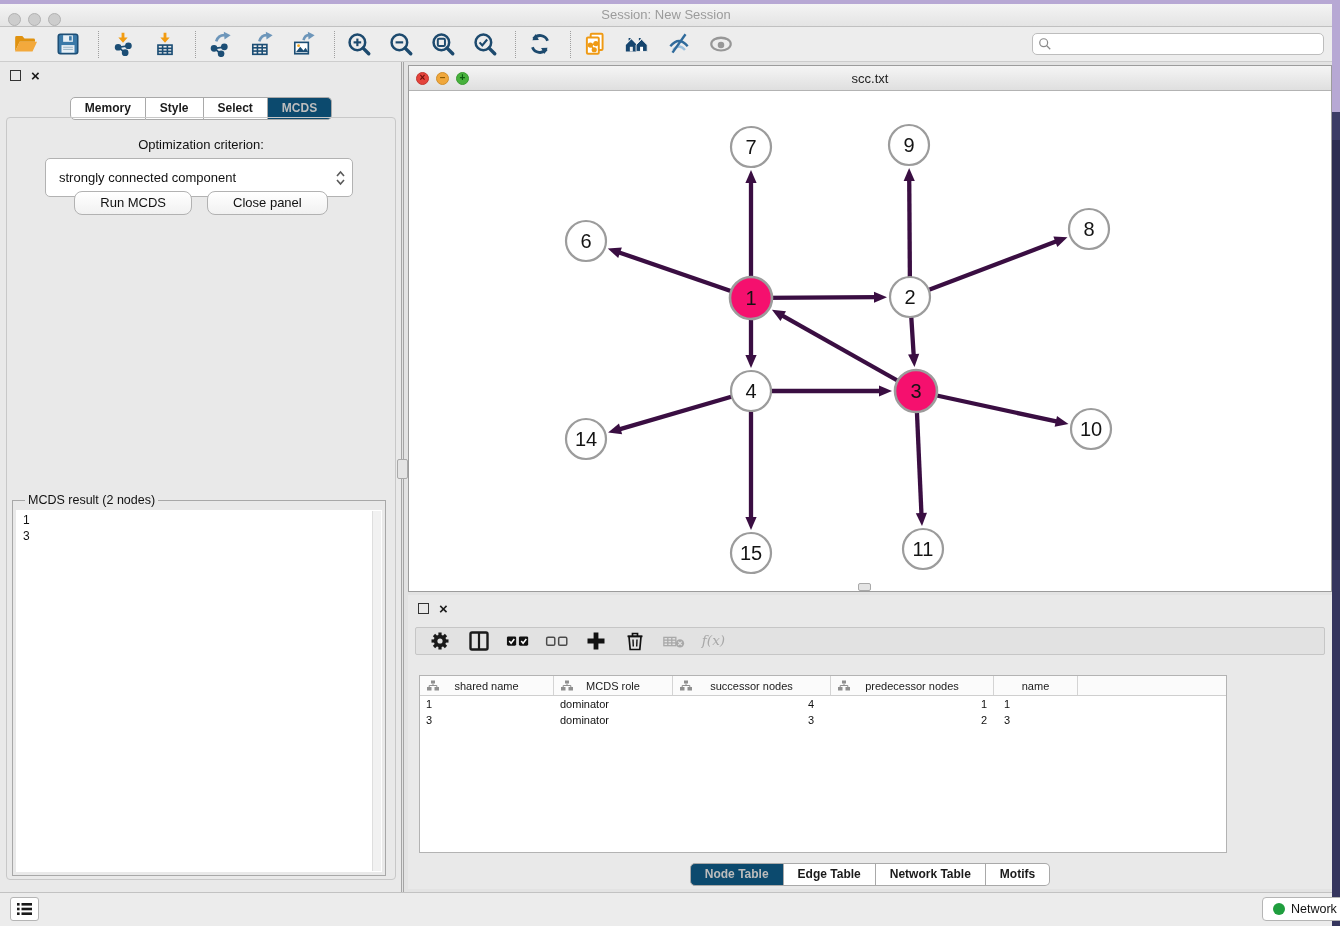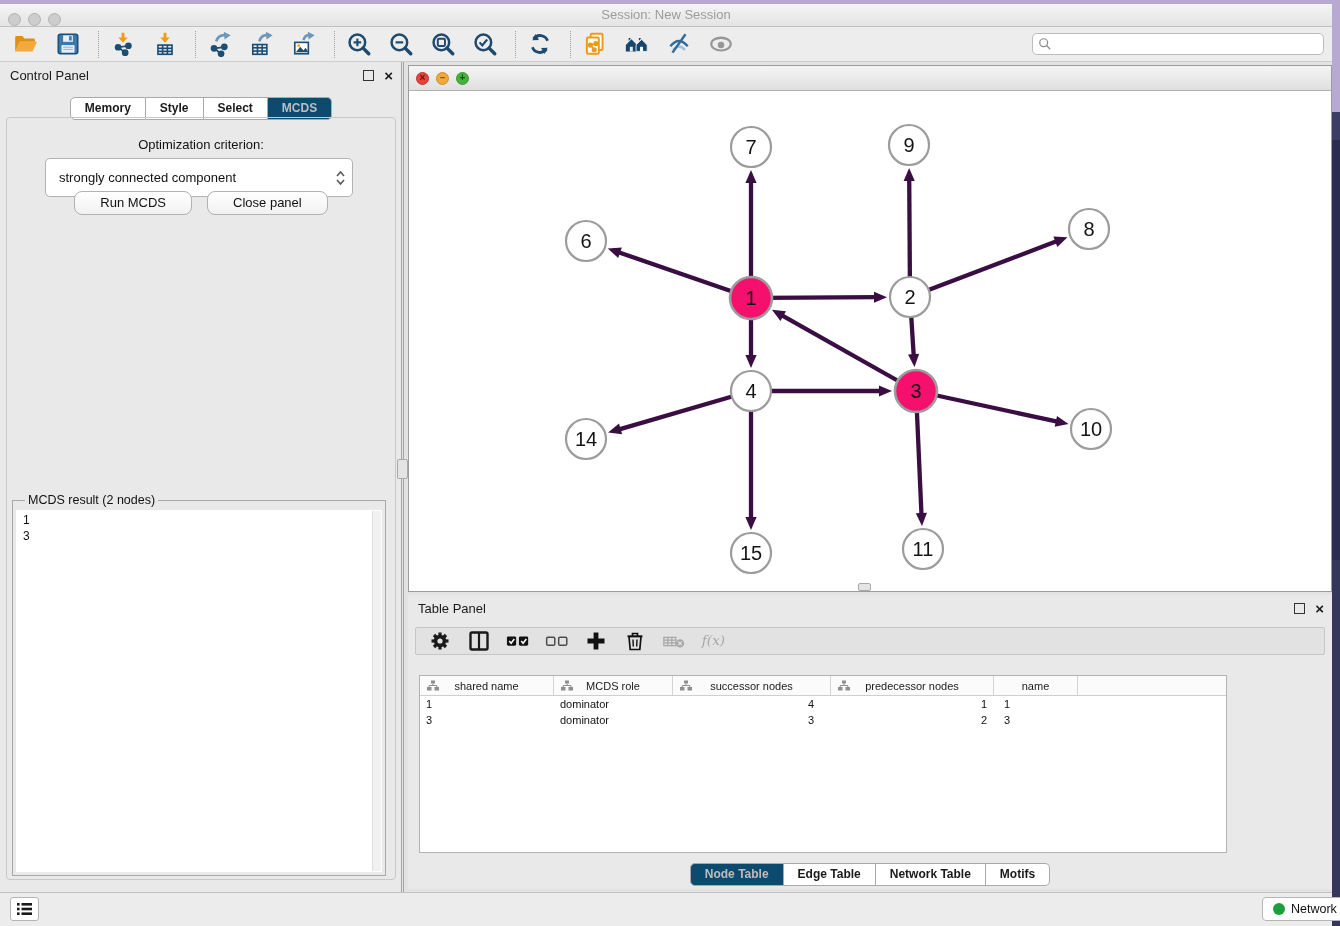--- a/index.html
+++ b/index.html
@@ -267,21 +267,20 @@
     <svg viewBox="0 0 16 16">
       <circle cx="6.5" cy="6.5" r="4.5" stroke="#8a8a8a" stroke-width="1.4" fill="none"></circle>
       <line x1="10" y1="10" x2="14" y2="14" stroke="#8a8a8a" stroke-width="1.4"></line>
       </svg>
     <input id="search-input" placeholder="" style="">
   </span>
 </div>
 
 <div class="abs" id="control-panel">
   <div class="panel-head">
-    <span class="ph-title">Control Panel</span>
     <span class="ph-float"></span>
     <span class="ph-close">×</span>
   </div>
 </div>
 <div class="abs segbar" id="cp-tabs">
     <span class="seg">Memory</span>
     <span class="seg">Style</span>
     <span class="seg">Select</span>
     <span class="seg dim">MCDS</span>
   </div>
@@ -304,20 +303,21 @@
     <div id="result-text">1
 3</div>
     <div id="result-scroll"></div>
   </div>
 </fieldset>
 <div class="abs" id="v-splitter"></div>
 <div class="abs grip" id="v-grip"></div>
 
 <div class="abs" id="net-window">
   <div id="net-titlebar">
+    <div class="title">scc.txt</div>
     <span class="tl2" id="tl-close">×</span>
     <span class="tl2" id="tl-min">–</span>
     <span class="tl2" id="tl-zoom">+</span>
   </div>
   <div id="net-canvas">
     <svg id="graph-svg" width="922" height="500" viewBox="0 0 922 500">
         <g>
           <line x1="342" y1="207" x2="342" y2="88" stroke="#3a0e42" stroke-width="4.3"></line>
           <polygon points="342,79 347.6,92 336.4,92" fill="#3a0e42"></polygon>
         </g>
@@ -417,21 +417,20 @@
           <circle cx="514" cy="458" r="20" fill="#ffffff" stroke="#9c9c9c" stroke-width="2.2"></circle>
           <text x="514" y="465" text-anchor="middle" font-size="20" fill="#141414" font-family="Liberation Sans, sans-serif">11</text>
         </g>
       </svg>
   </div>
 </div>
 <div class="abs grip" id="net-grip"></div>
 
 <div class="abs" id="table-panel">
   <div class="panel-head">
-    <span class="ph-title">Table Panel</span>
     <span class="ph-float"></span>
     <span class="ph-close">×</span>
   </div>
 </div>
 <div class="abs" id="tp-toolbar">
   <span class="tpi">
       <svg viewBox="0 0 24 24">
     <g stroke="#1a1a1a" stroke-width="3.2">
       <line x1="12" y1="3.5" x2="12" y2="20.5"></line>
           <line x1="3.5" y1="12" x2="20.5" y2="12"></line>

